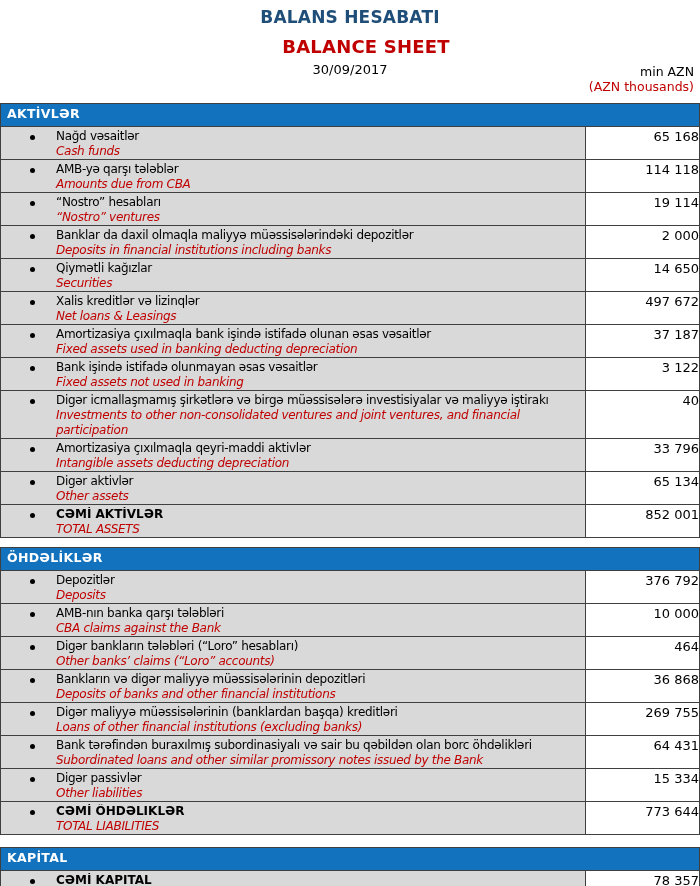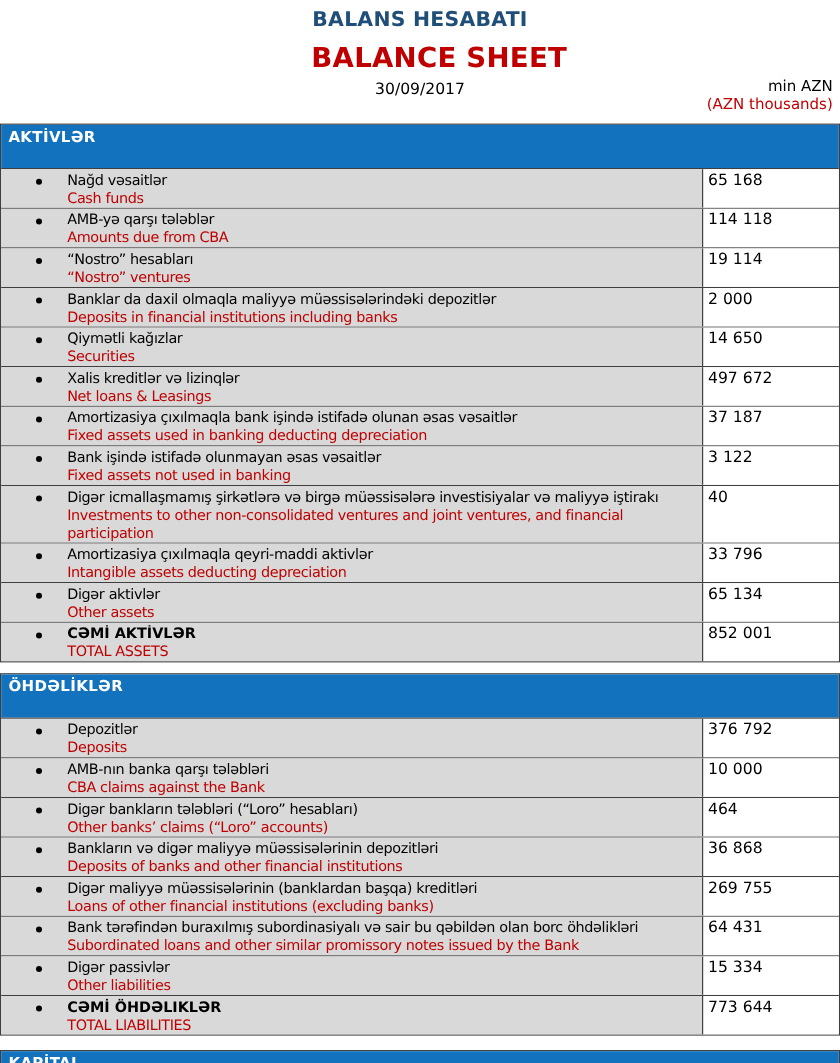--- a/index.html
+++ b/index.html
@@ -5,44 +5,44 @@
   * { box-sizing: border-box; margin: 0; padding: 0; }
   html, body { background: #ffffff; }
   body {
     width: 700px; height: 886px; overflow: hidden;
     font-family: "DejaVu Sans", sans-serif;
     --navy: #1F4E79; --red: #C00000; --bar-blue: #1272BE;
     --row-gray: #D9D9D9; --line: #3f3f3f;
   }
   .header { position: relative; height: 103px; }
   .title-az { text-align: center; font-size: 17px; font-weight: bold; color: var(--navy); padding-top: 7px; letter-spacing: .2px; }
-  .title-en { text-align: center; font-size: 23px; font-weight: bold; color: var(--red); margin-top: 9px; letter-spacing: .2px; padding-left: 32px; }
+  .title-en { text-align: center; font-size: 18px; font-weight: bold; color: var(--red); margin-top: 9px; letter-spacing: .2px; padding-left: 32px; }
   .report-date { text-align: center; font-size: 13px; color: #000; margin-top: 5px; }
   .units { position: absolute; right: 6px; top: 65px; text-align: right; font-size: 12.5px; line-height: 14.5px; }
   .unit-az { color: #000; }
   .unit-en { color: var(--red); }
 
   .table { width: 700px; }
   .section { border: 1px solid var(--line); }
   .section + .section { margin-top: 9px; }
   .section:last-of-type { margin-top: 12px; }
   .section-bar {
-    height: 36px; background: var(--bar-blue); color: #fff;
+    height: 22px; background: var(--bar-blue); color: #fff;
     font-size: 12.5px; font-weight: bold; line-height: 20px;
     padding-left: 6px; letter-spacing: .3px;
   }
   .row { display: flex; border-top: 1px solid var(--line); }
   .cell-label { flex: 1 1 auto; background: var(--row-gray); padding: 2px 8px 0 55px; position: relative; min-width: 0; }
   .bullet { position: absolute; left: 29px; top: 8px; width: 5px; height: 5px; border-radius: 50%; background: #000; }
   .line-az { font-size: 12px; line-height: 15px; color: #000; letter-spacing: -0.3px; white-space: nowrap; overflow: hidden; }
-  .line-en { font-size: 12px; line-height: 15px; color: var(--red); letter-spacing: -0.3px; }
+  .line-en { font-size: 12px; line-height: 15px; color: var(--red); letter-spacing: -0.3px; font-style: italic; }
   .cell-value {
     flex: 0 0 114px; width: 114px; background: #fff;
     border-left: 1px solid var(--line);
-    padding: 2px 0 0 4px;
+    text-align: right; padding: 2px 0 0 4px;
     font-size: 13px; line-height: 15px; color: #000;
   }
   .row.bold .line-az { font-weight: bold; letter-spacing: 0; }
 </style>
 </head>
 <body style="--navy: #1F4E79; --red: #C00000; --bar-blue: #1272BE; --row-gray: #D9D9D9; --line: #3f3f3f;">
 
 <div class="header">
   <div class="title-az">BALANS HESABATI</div>
   <div class="title-en">BALANCE SHEET</div>

